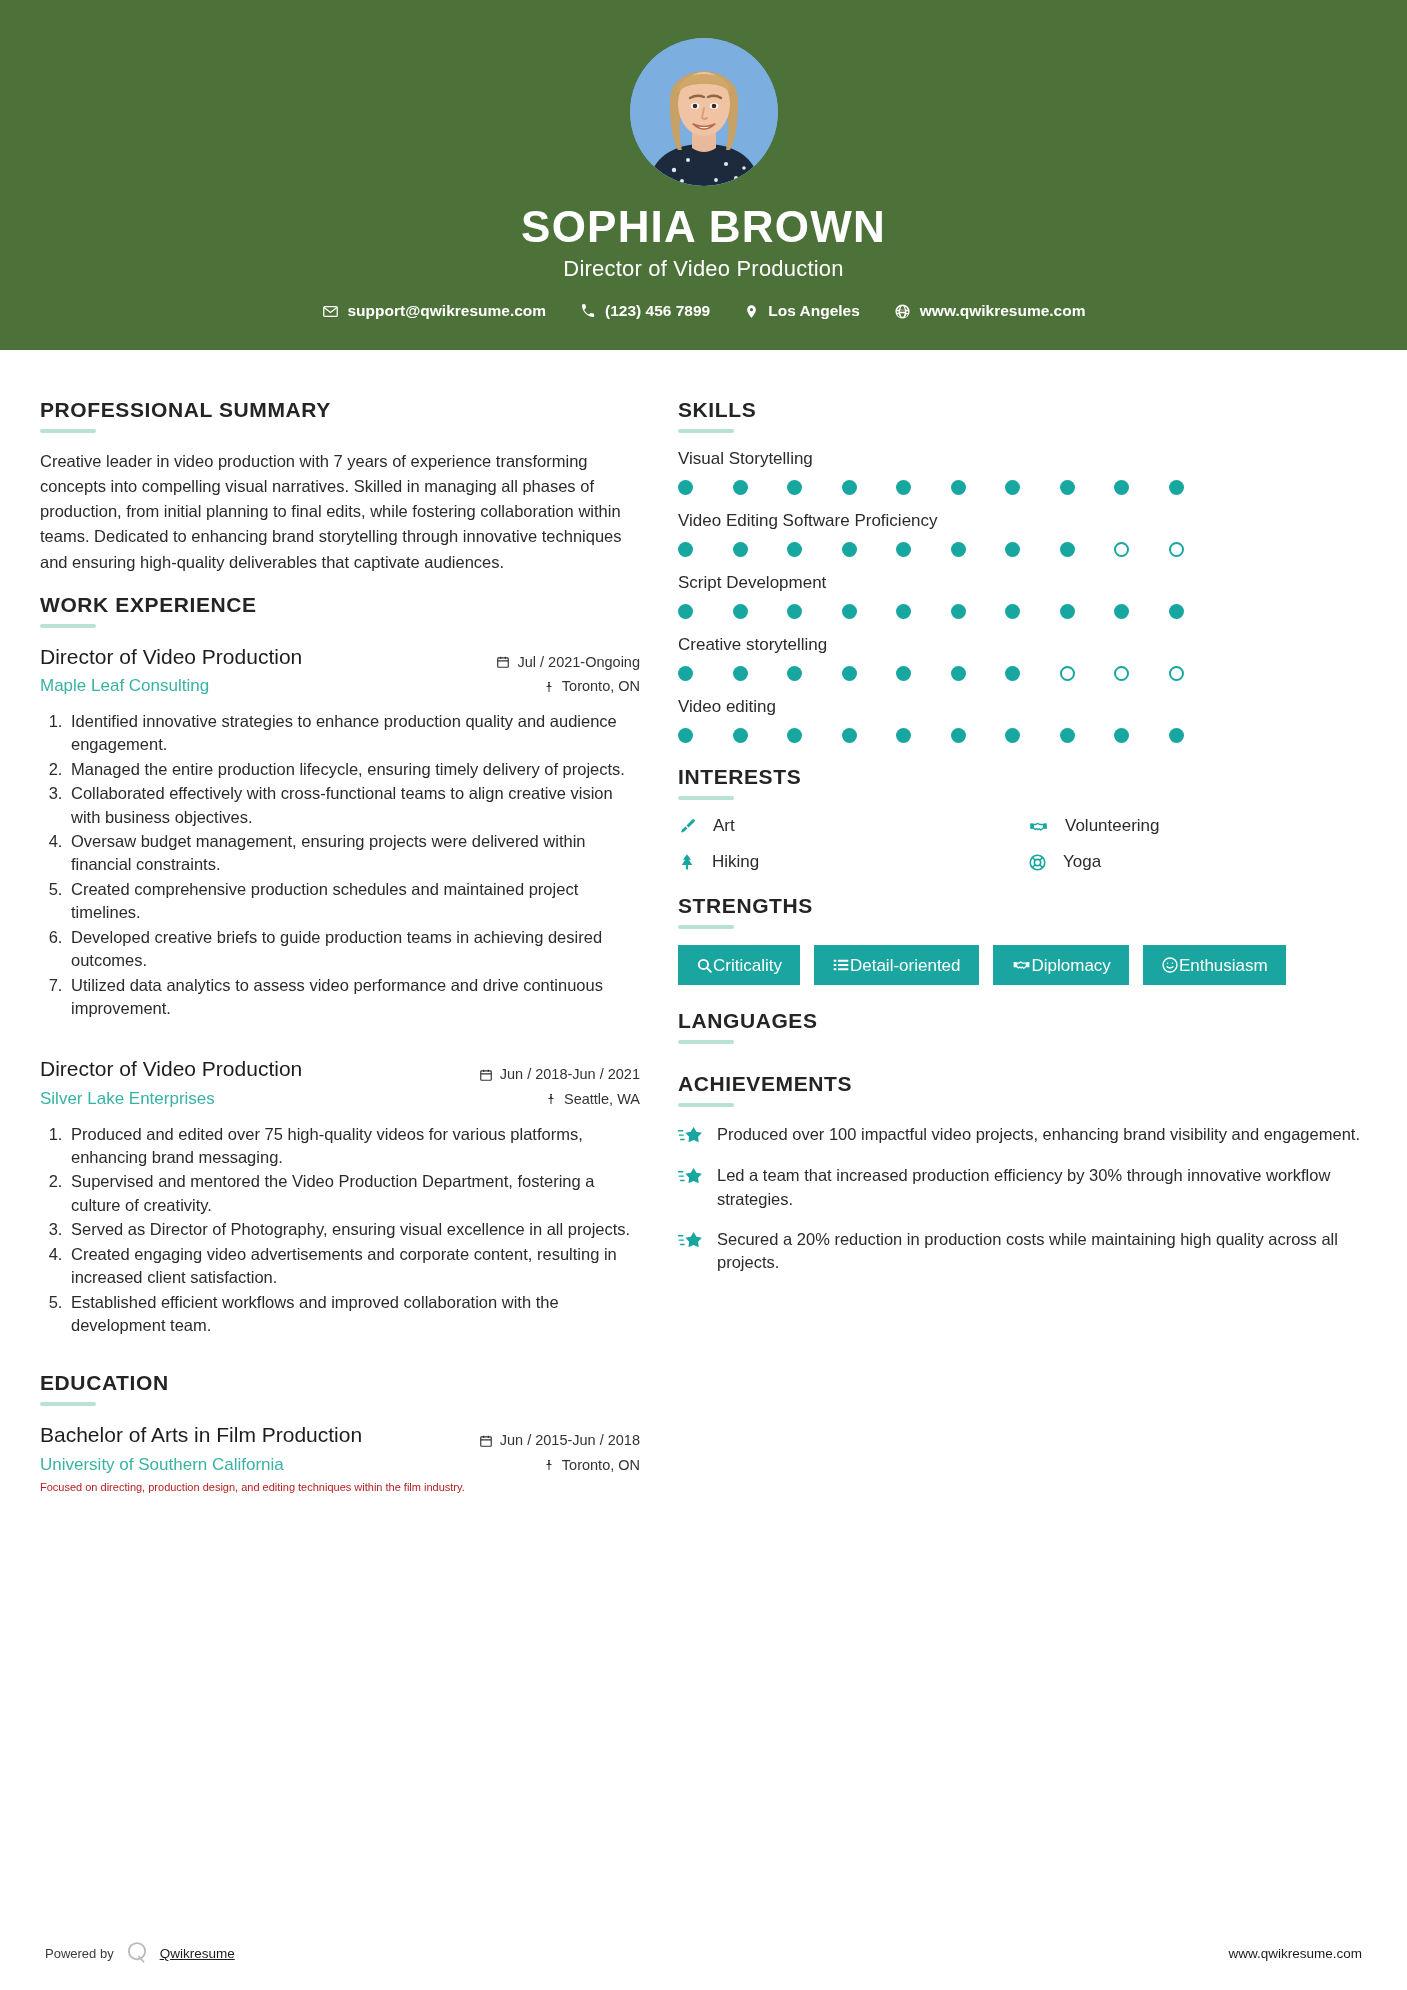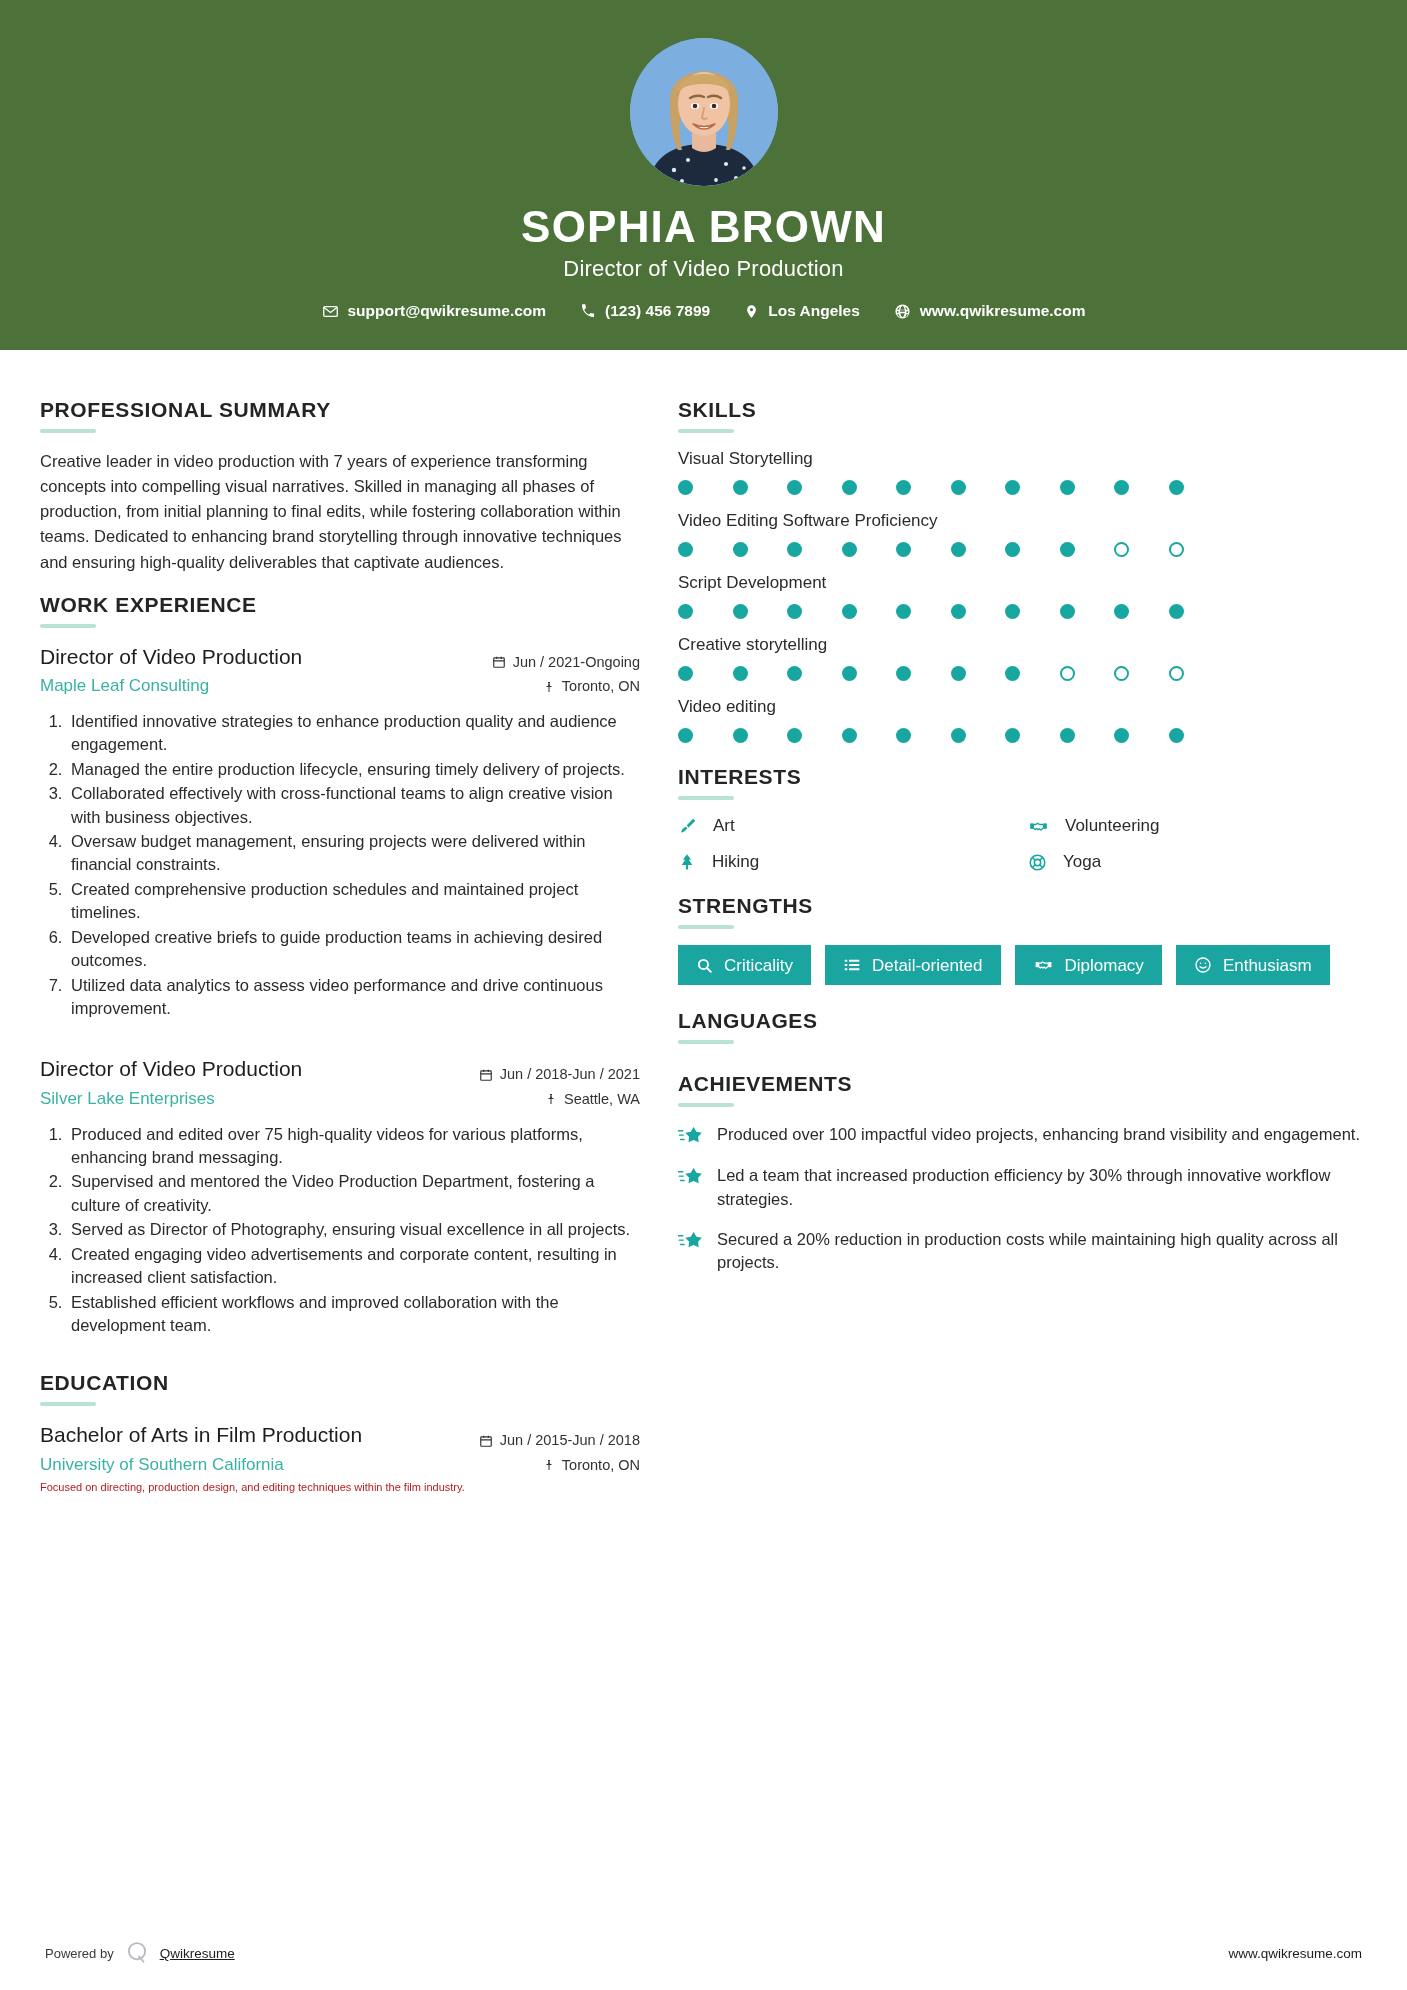--- a/index.html
+++ b/index.html
@@ -187,21 +187,20 @@
   .strengths-wrap {
     display: flex; flex-wrap: wrap; gap: 14px;
   }
   .strength-chip {
     background: #1ba5a0;
     color: #ffffff;
     font-size: 17px;
     padding: 11px 18px;
     display: flex;
     align-items: center;
-    gap: 11px;
     line-height: 1;
   }
   .strength-chip svg { display: block; }
 
   
   .langs {
     display: flex;
     gap: 0;
     margin-top: 6px;
   }
@@ -356,21 +355,21 @@
               <div class="entry-org">Maple Leaf Consulting</div>
             </div>
             <div class="entry-meta">
               <div class="meta-line">
                 <span>
                   <svg width="14" height="14" viewBox="0 0 24 24" fill="none" stroke="#333" stroke-width="2">
                     <rect x="3" y="5" width="18" height="16" rx="1.5"></rect>
                       <path d="M3 10h18M8 3v4M16 3v4"></path>
                   </svg>
                 </span>
-                <span>Jun / 2021-Ongoing</span>
+                <span>Jul / 2021-Ongoing</span>
               </div>
               <div class="meta-line">
                 <span>
                   <svg width="12" height="14" viewBox="0 0 24 24" fill="#333">
                     <path d="M14 2h-4v2h1l-1 6H7v2h4v10h2V12h4v-2h-3l-1-6h1z"></path>
                   </svg>
                 </span>
                 <span>Toronto, ON</span>
               </div>
             </div>

